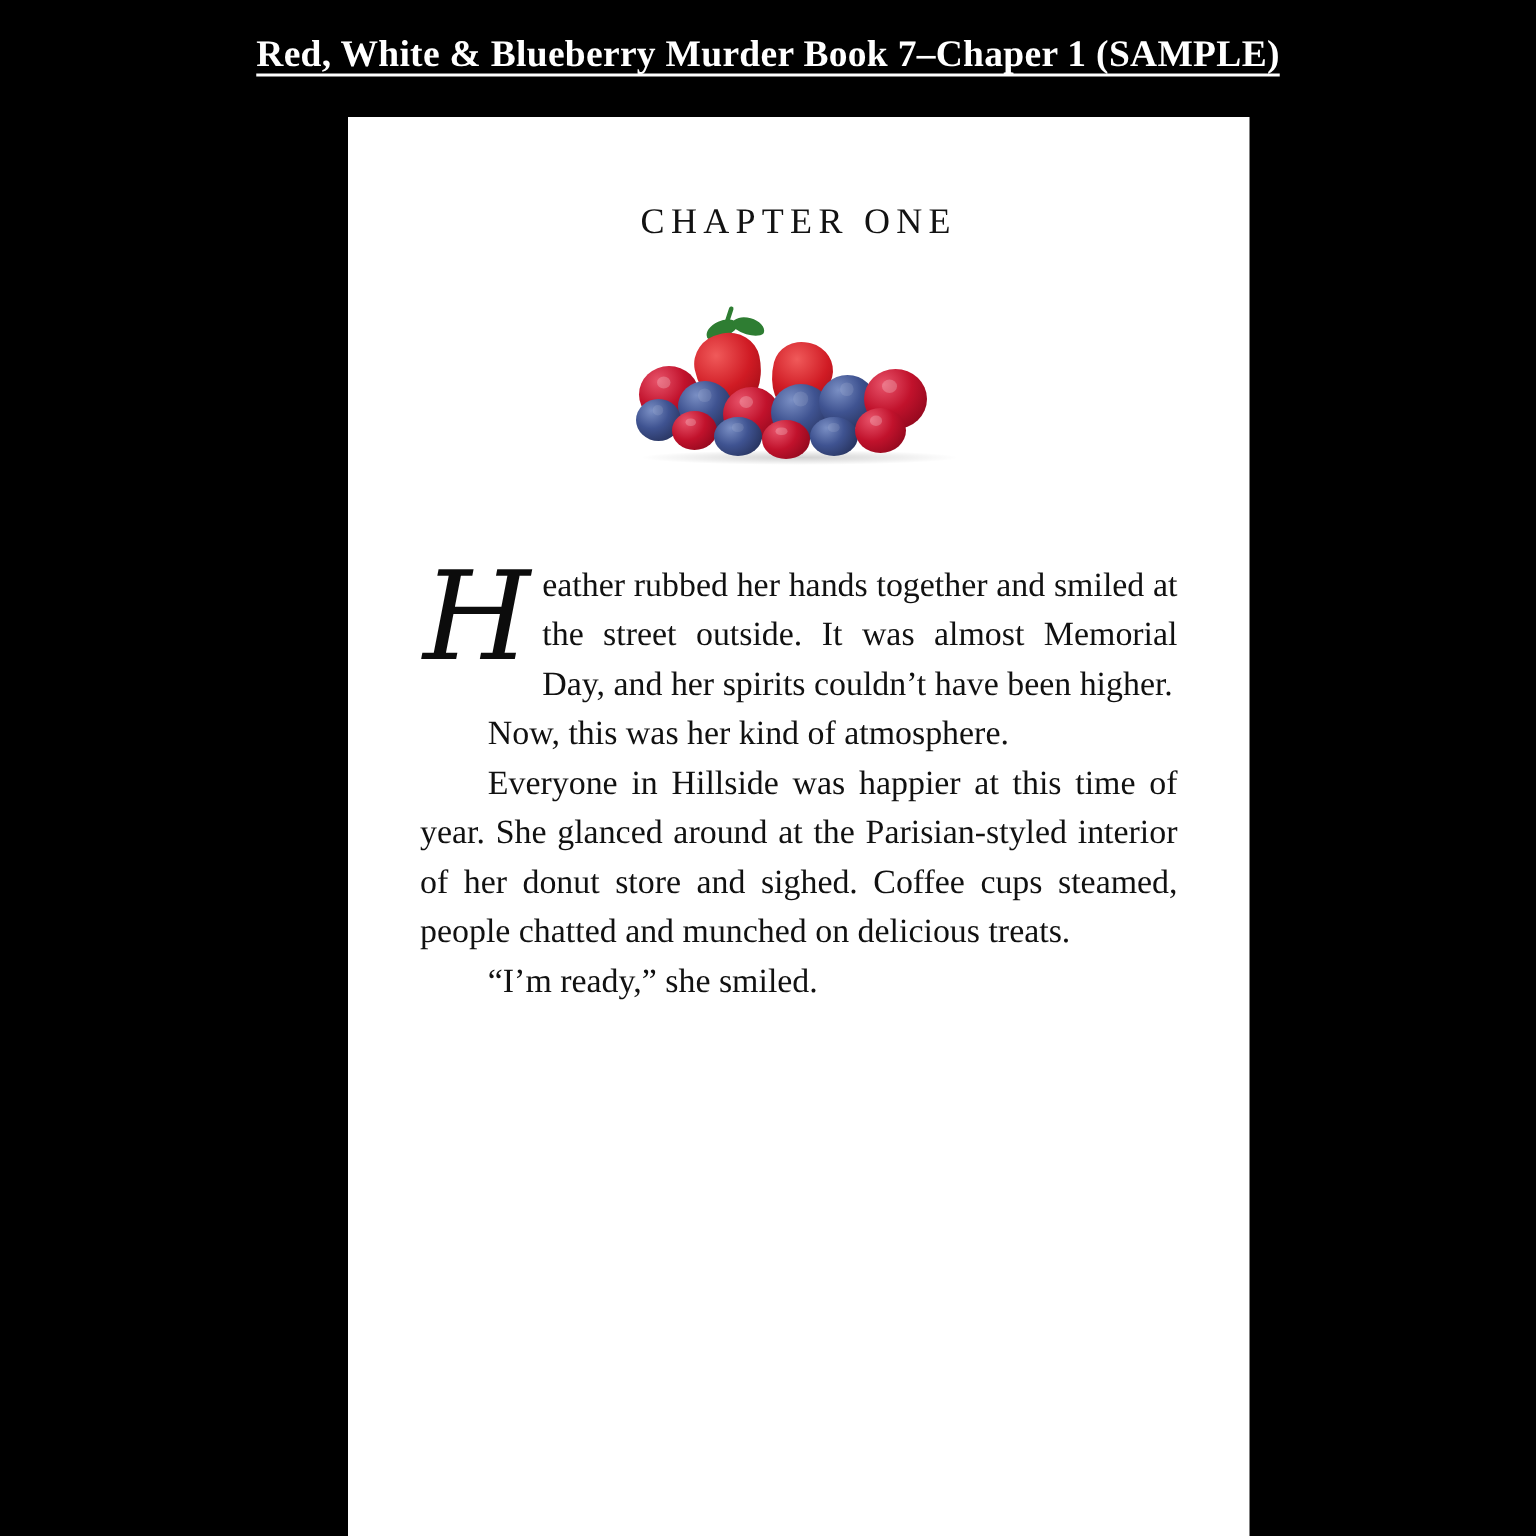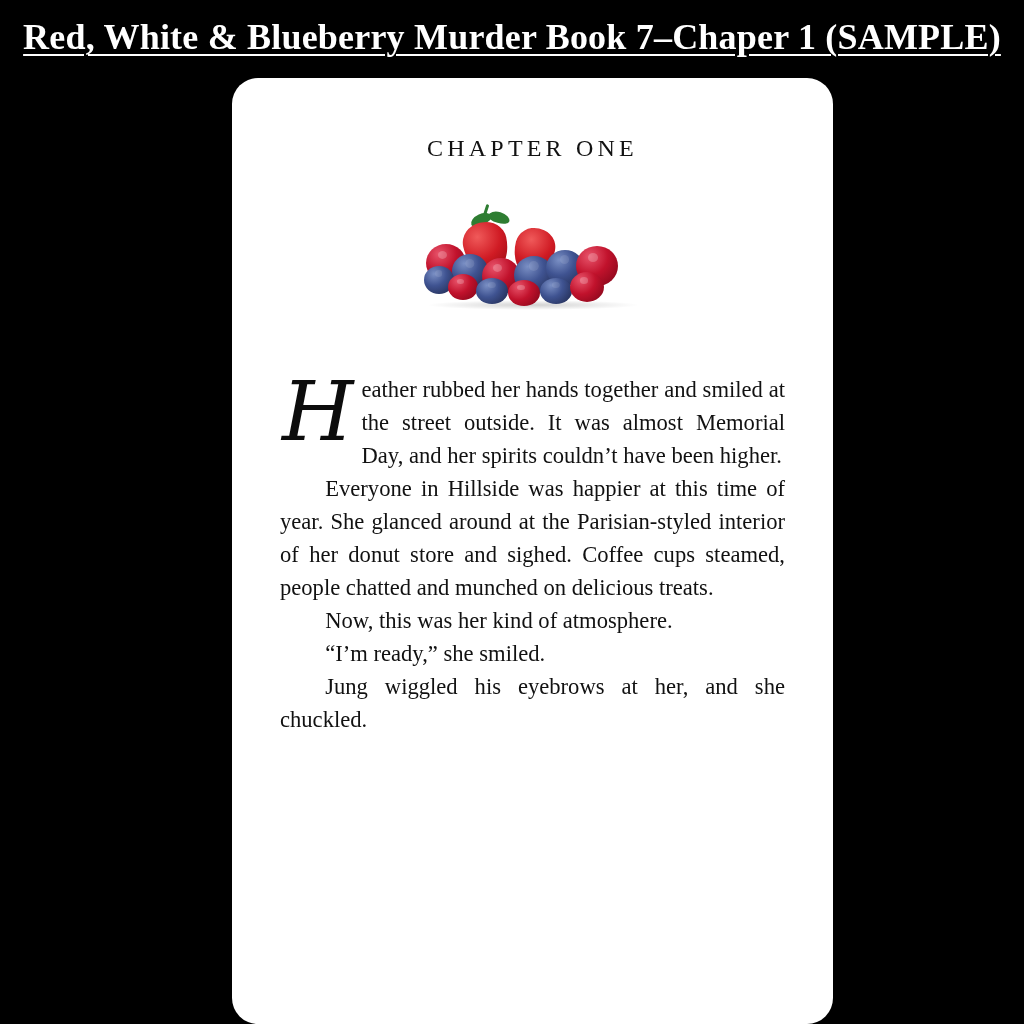--- a/index.html
+++ b/index.html
@@ -31,37 +31,36 @@
     height: 74px;
     display: flex;
     align-items: center;
     justify-content: center;
     background: #000000;
   }
   .header-title {
     color: #ffffff;
     font-family: "Liberation Serif", serif;
     font-weight: bold;
-    font-size: 36px;
+    font-size: 25px;
     letter-spacing: 0.2px;
     text-decoration: underline;
     text-underline-offset: 5px;
     text-decoration-thickness: 2px;
     white-space: nowrap;
   }
 
   
   .book-page {
     position: absolute;
     left: 232px;
     top: 78px;
     width: 601px;
     height: 946px;
     background: #ffffff;
-    border-radius: 26px;
   }
 
   .chapter-heading {
     margin-top: 57px;
     text-align: center;
     font-family: "Liberation Serif", serif;
     font-size: 24px;
     letter-spacing: 4.2px;
     color: #121212;
   }
@@ -184,20 +183,19 @@
       <div class="berry bb" style="left:6px;  top:64px; width:30px; height:28px;"></div>
       <div class="berry rb" style="left:30px; top:72px; width:30px; height:26px;"></div>
       <div class="berry bb" style="left:58px; top:76px; width:32px; height:26px;"></div>
       <div class="berry rb" style="left:90px; top:78px; width:32px; height:26px;"></div>
       <div class="berry bb" style="left:122px; top:76px; width:32px; height:26px;"></div>
       <div class="berry rb" style="left:152px; top:70px; width:34px; height:30px;"></div>
     </div>
 
     <div class="body-text">
       <p class="first"><span class="dropcap">H</span><span>eather rubbed her hands together and smiled at the street outside. It was almost Memorial Day, and her spirits couldn’t have been higher.</span></p>
+      <p>Now, this was her kind of atmosphere.</p>
       <p>Everyone in Hillside was happier at this time of year. She glanced around at the Parisian-styled interior of her donut store and sighed. Coffee cups steamed, people chatted and munched on delicious treats.</p>
-      <p>Now, this was her kind of atmosphere.</p>
       <p>“I’m ready,” she smiled.</p>
-      <p>Jung wiggled his eyebrows at her, and she chuckled.</p>
     </div>
 
   </div>
 </div>
 
 </body></html>

